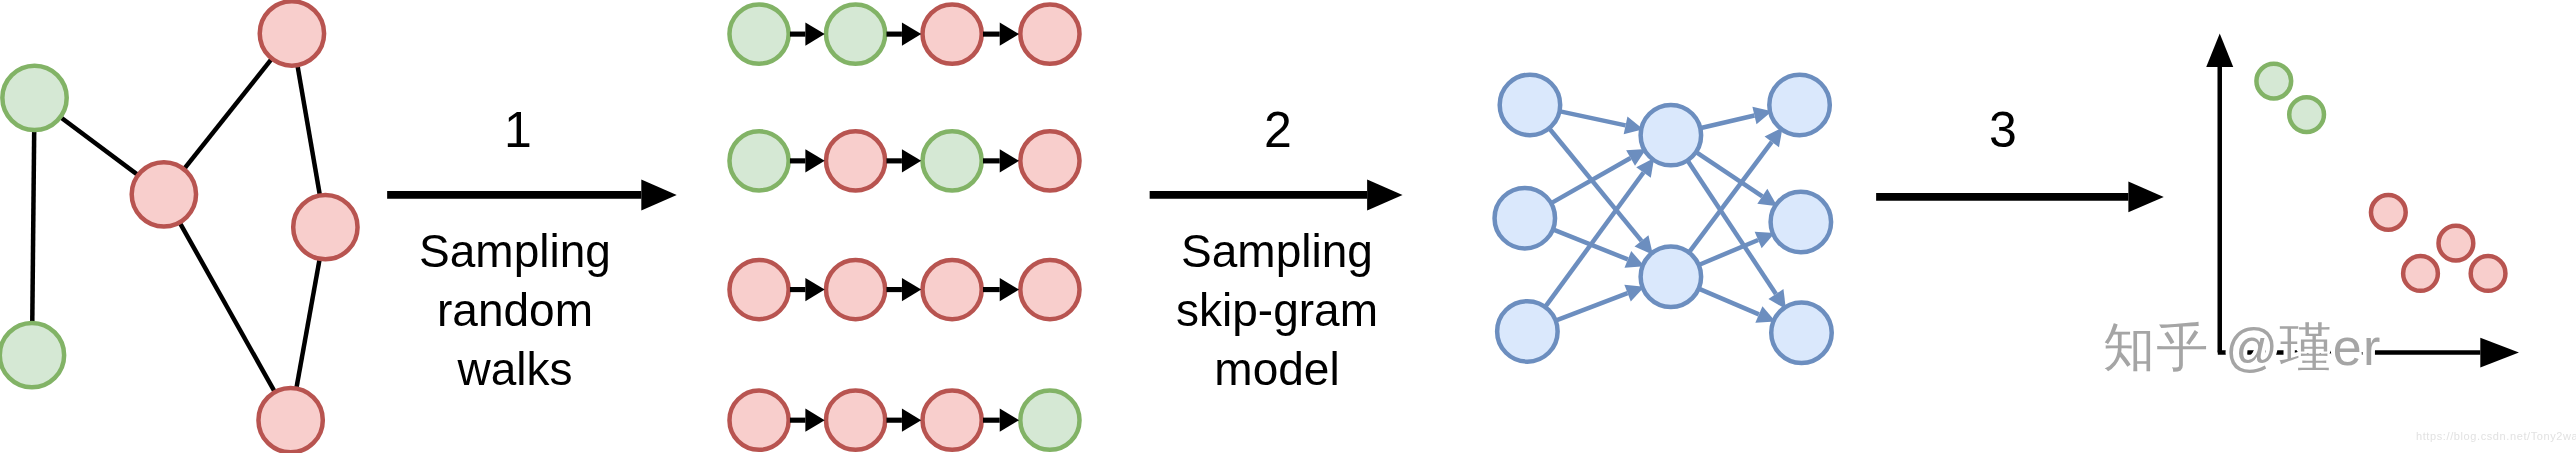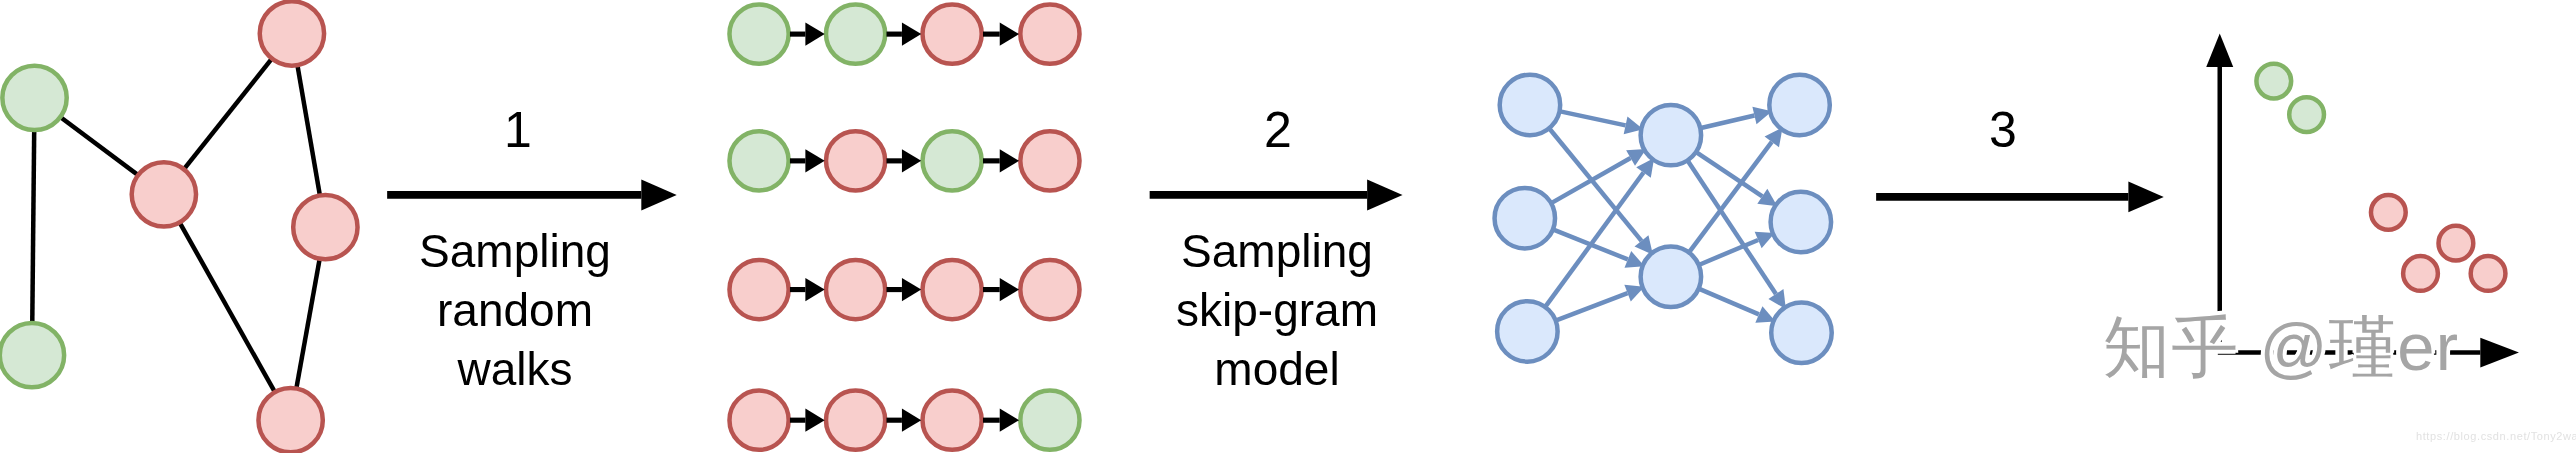--- a/index.html
+++ b/index.html
@@ -4,21 +4,21 @@
 <style>
   html,body{margin:0;padding:0;background:#ffffff;}
   #root{position:relative;width:2576px;height:453px;background:#ffffff;overflow:hidden;
         font-family:"Liberation Sans",sans-serif;}
   #diagram{position:absolute;left:0;top:0;z-index:1;}
   .step-num{position:absolute;z-index:2;transform:translateX(-50%);
             font-size:50px;color:#000;line-height:64px;}
   .step-label{position:absolute;z-index:2;transform:translateX(-50%);
               font-size:46px;line-height:59px;color:#000;text-align:center;white-space:pre-line;}
   .zhihu-watermark{position:absolute;left:2103px;top:305px;z-index:3;
-            font-size:67px;line-height:84px;color:#a5a5a5;letter-spacing:1.3px;white-space:nowrap;
+            font-size:52px;line-height:84px;color:#a5a5a5;letter-spacing:1.3px;white-space:nowrap;
             text-shadow:-3.9px 0 0 #fff,3.9px 0 0 #fff,0 -3.9px 0 #fff,0 3.9px 0 #fff,
                         -2.6px -2.6px 0 #fff,2.6px 2.6px 0 #fff,-2.6px 2.6px 0 #fff,2.6px -2.6px 0 #fff;}
   .url-watermark{position:absolute;left:2416px;top:430px;z-index:3;
             font-size:11px;color:#e2e2e2;white-space:nowrap;letter-spacing:0.6px;}
 </style>
 </head>
 <body>
 
 <div id="root">
   <svg id="diagram" width="2576" height="453" viewBox="0 0 4000 704">

